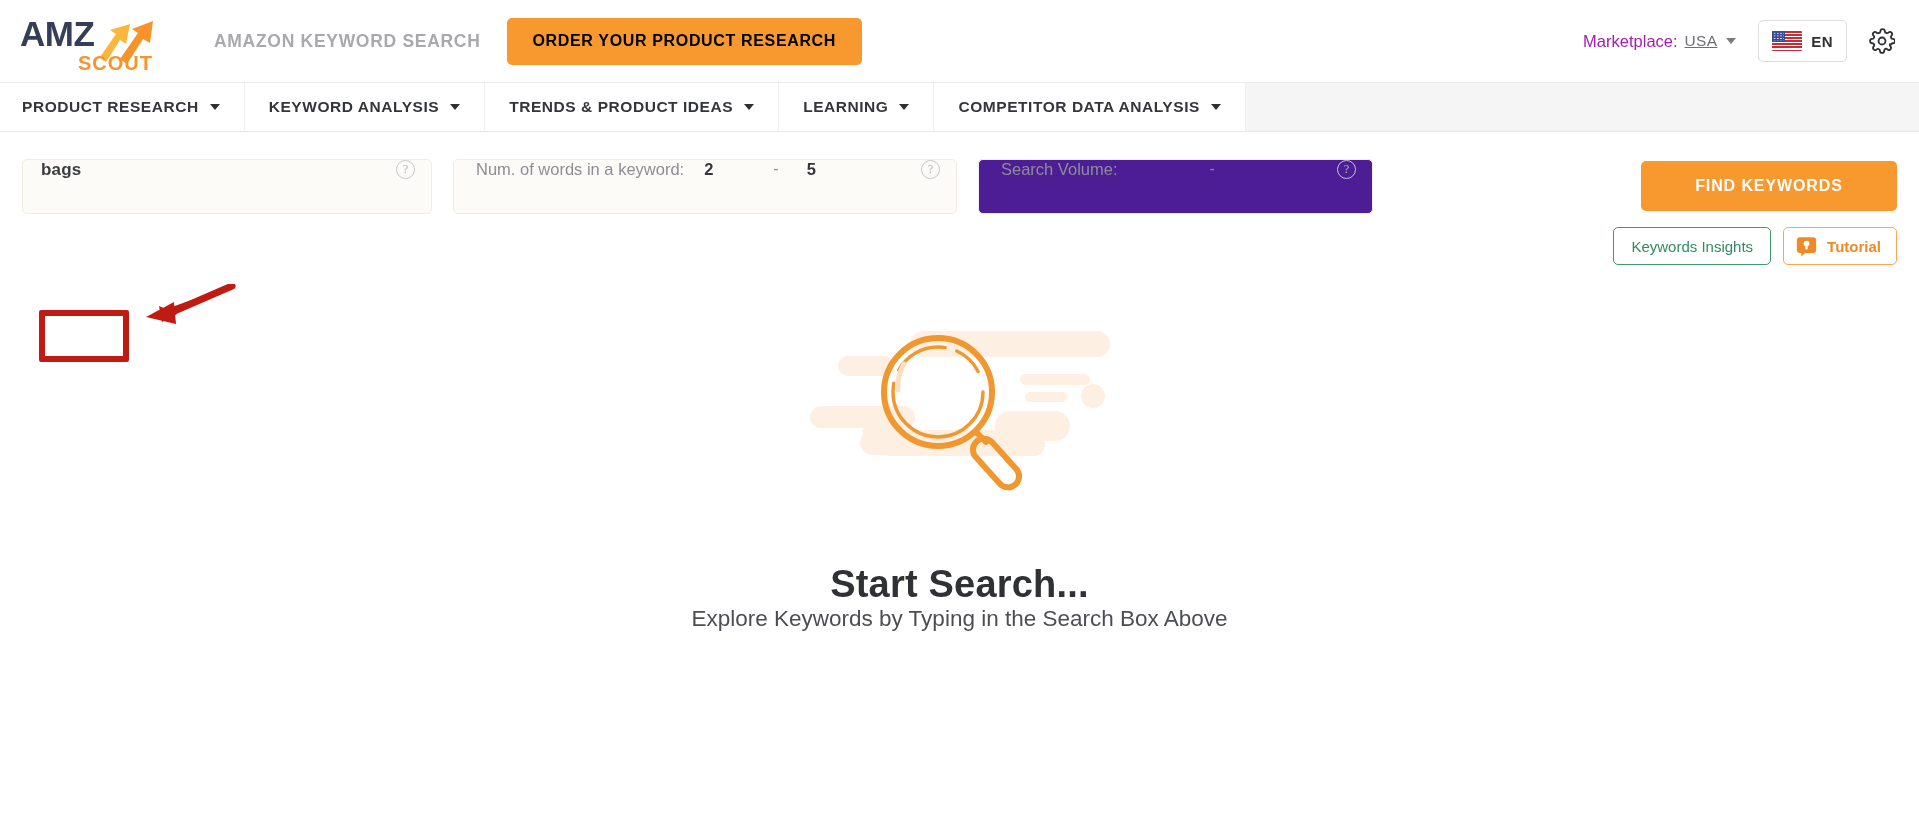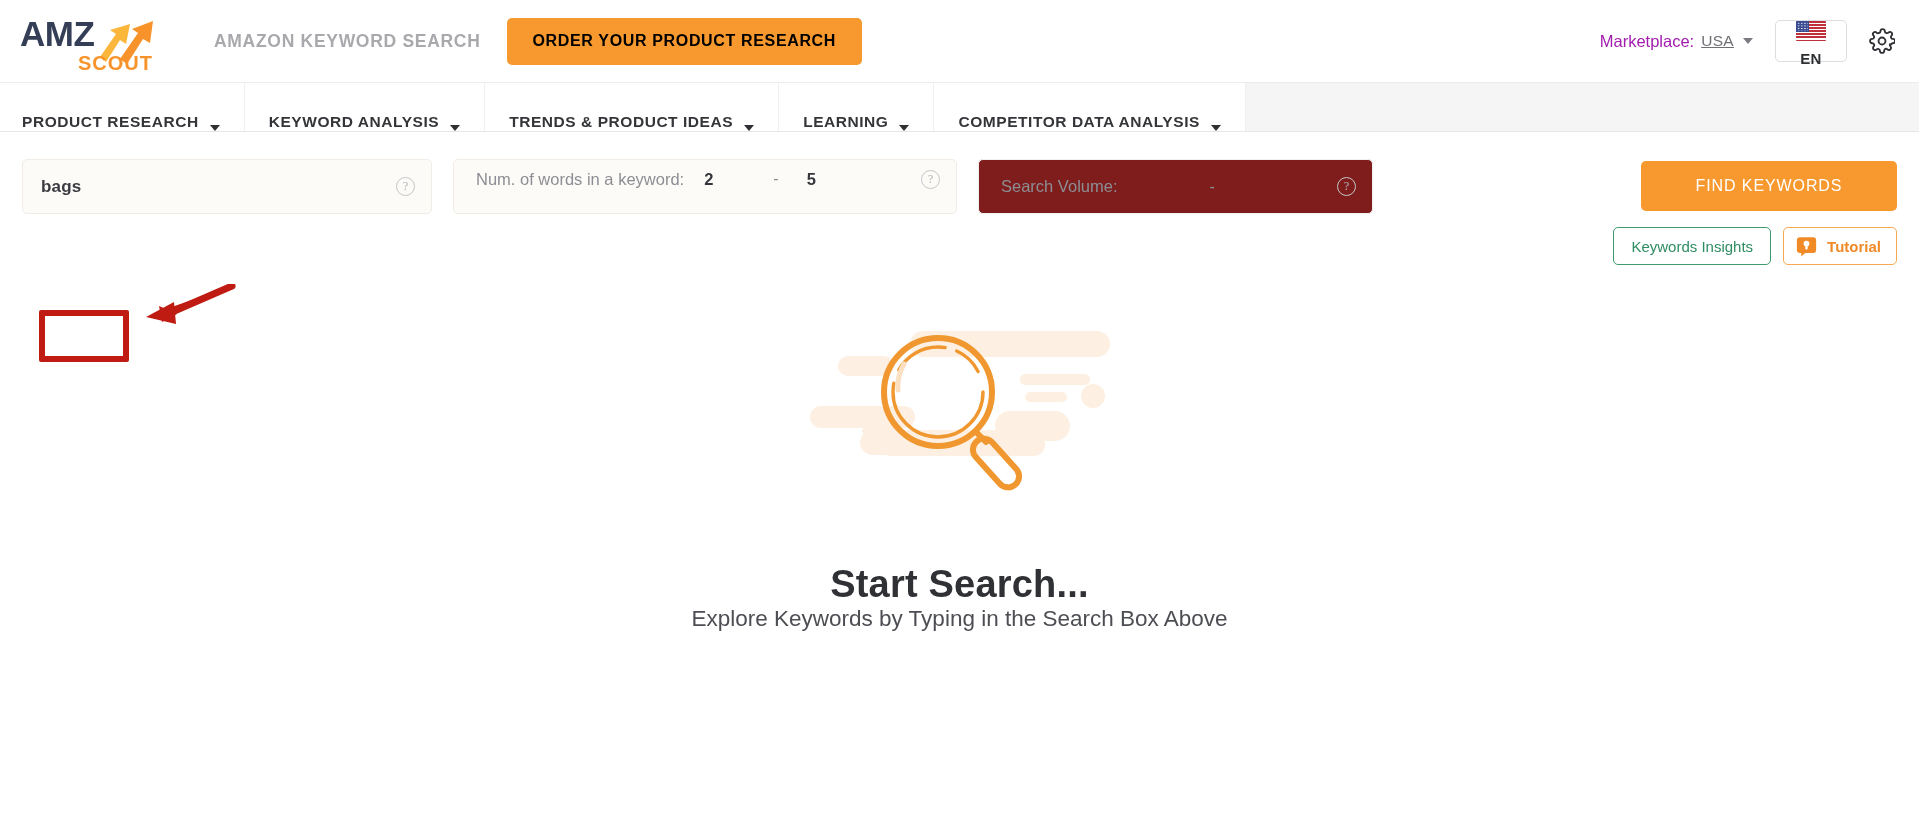--- a/index.html
+++ b/index.html
@@ -86,24 +86,23 @@
     border-top: 6px solid #7a7b80;
   }
   .lang-box {
     margin-left: 22px;
     border: 1px solid #dcdde0;
     border-radius: 5px;
     height: 42px;
     display: flex;
     align-items: center;
     gap: 9px;
-    padding: 0 20px;
+    padding: 0 13px;
     cursor: pointer;
     background: #fff;
-    flex-direction: column;
   }
   .flag {
     width: 30px; height: 20px;
     position: relative;
     overflow: hidden;
     border-radius: 1px;
     background: #ffffff;
     flex: 0 0 auto;
   }
   .flag .stripes {
@@ -144,21 +143,21 @@
   .navbar {
     height: 50px;
     background: #f5f5f6;
     border-top: 1px solid #ececec;
     border-bottom: 1px solid #e7e7e8;
     display: flex;
     align-items: stretch;
   }
   .nav-item {
     display: flex;
-    align-items: flex-end;
+    align-items: center;
     gap: 11px;
     padding: 0 24px;
     background: #ffffff;
     border-right: 1px solid #f0f0f1;
     font-size: 15.5px;
     font-weight: bold;
     letter-spacing: .55px;
     color: #343539;
     cursor: pointer;
     white-space: nowrap;
@@ -183,26 +182,25 @@
     gap: 21px;
     position: relative;
   }
 
   .filter-box {
     height: 55px;
     background: #fdfbf8;
     border: 1px solid #f1ece6;
     border-radius: 5px;
     display: flex;
-    align-items: center;
     position: relative;
   }
   .filter-keyword { width: 410px; padding: 0 16px 0 18px; background:#fdfbf8; }
   .filter-words   { width: 504px; padding: 0 16px 15px 22px; }
-  .filter-volume  { width: 395px; padding: 0 16px 0 22px; background:#7f1d1d; border-color:#f0f0f0;}
+  .filter-volume  { width: 395px; padding: 0 16px 0 22px; background:#4c1d95; border-color:#f0f0f0;}
 
   .kw-value {
     font-size: 17px;
     font-weight: bold;
     color: #3b3c41;
     letter-spacing: .2px;
   }
   .f-label {
     font-size: 16.5px;
     color: #8d8e94;
@@ -234,21 +232,21 @@
   .find-btn {
     width: 256px;
     height: 50px;
     margin-top: 2px;
     background: #f7992f;
     color: #fff;
     border: none;
     border-radius: 5px;
     font-family: "Liberation Sans", sans-serif;
     font-size: 16px;
-    font-weight: normal;
+    font-weight: bold;
     letter-spacing: .9px;
     cursor: pointer;
   }
 
   .sub-actions {
     position: absolute;
     right: 22px;
     top: 95px;
     display: flex;
     gap: 12px;

